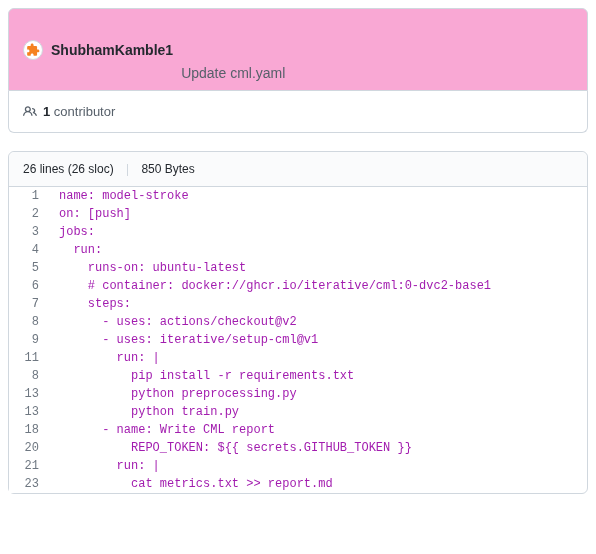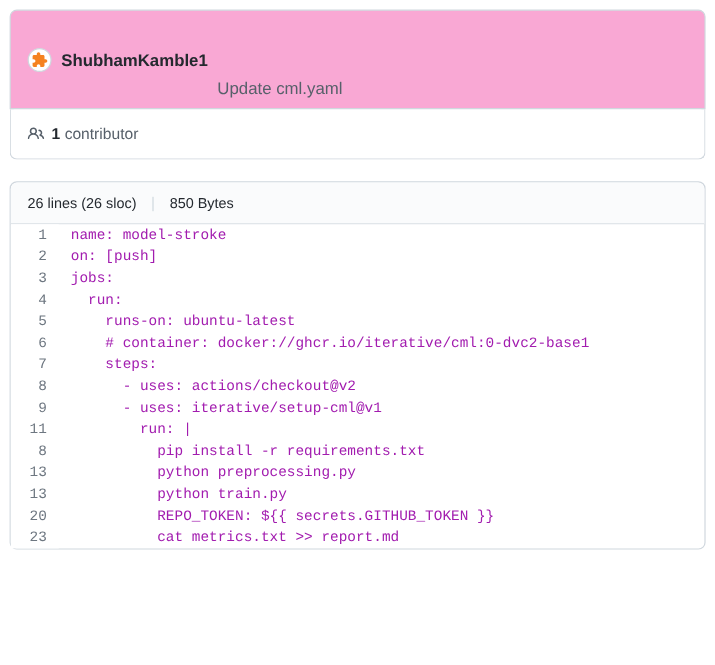--- a/index.html
+++ b/index.html
@@ -170,22 +170,30 @@
         </tr>
         <tr>
           <td class="num">13</td>
           <td class="line">          python preprocessing.py</td>
         </tr>
         <tr>
           <td class="num">13</td>
           <td class="line">          python train.py</td>
         </tr>
         <tr>
+          <td class="num">18</td>
+          <td class="line">      - name: Write CML report</td>
+        </tr>
+        <tr>
           <td class="num">20</td>
           <td class="line">          REPO_TOKEN: ${{ secrets.GITHUB_TOKEN }}</td>
+        </tr>
+        <tr>
+          <td class="num">21</td>
+          <td class="line">        run: |</td>
         </tr>
         <tr>
           <td class="num">23</td>
           <td class="line">          cat metrics.txt &gt;&gt; report.md</td>
         </tr>
       </tbody>
   </table>
 </div>
 
 </body></html>

